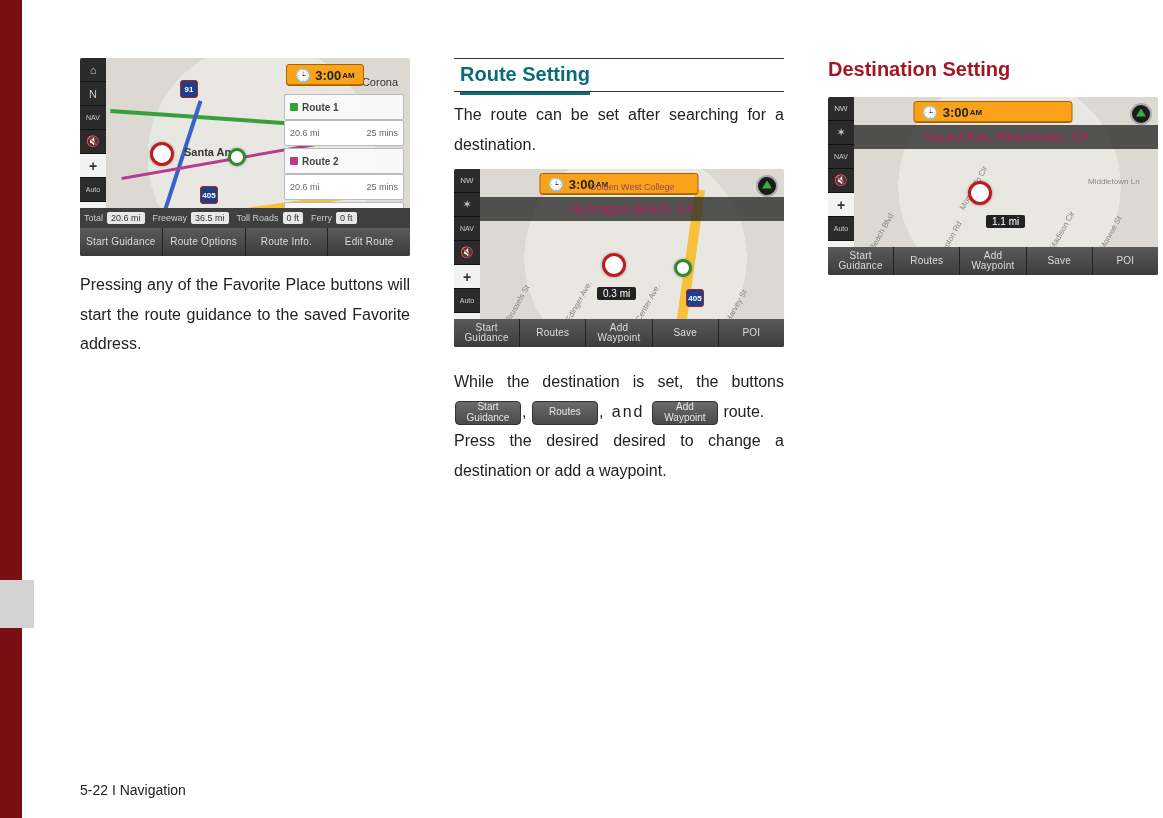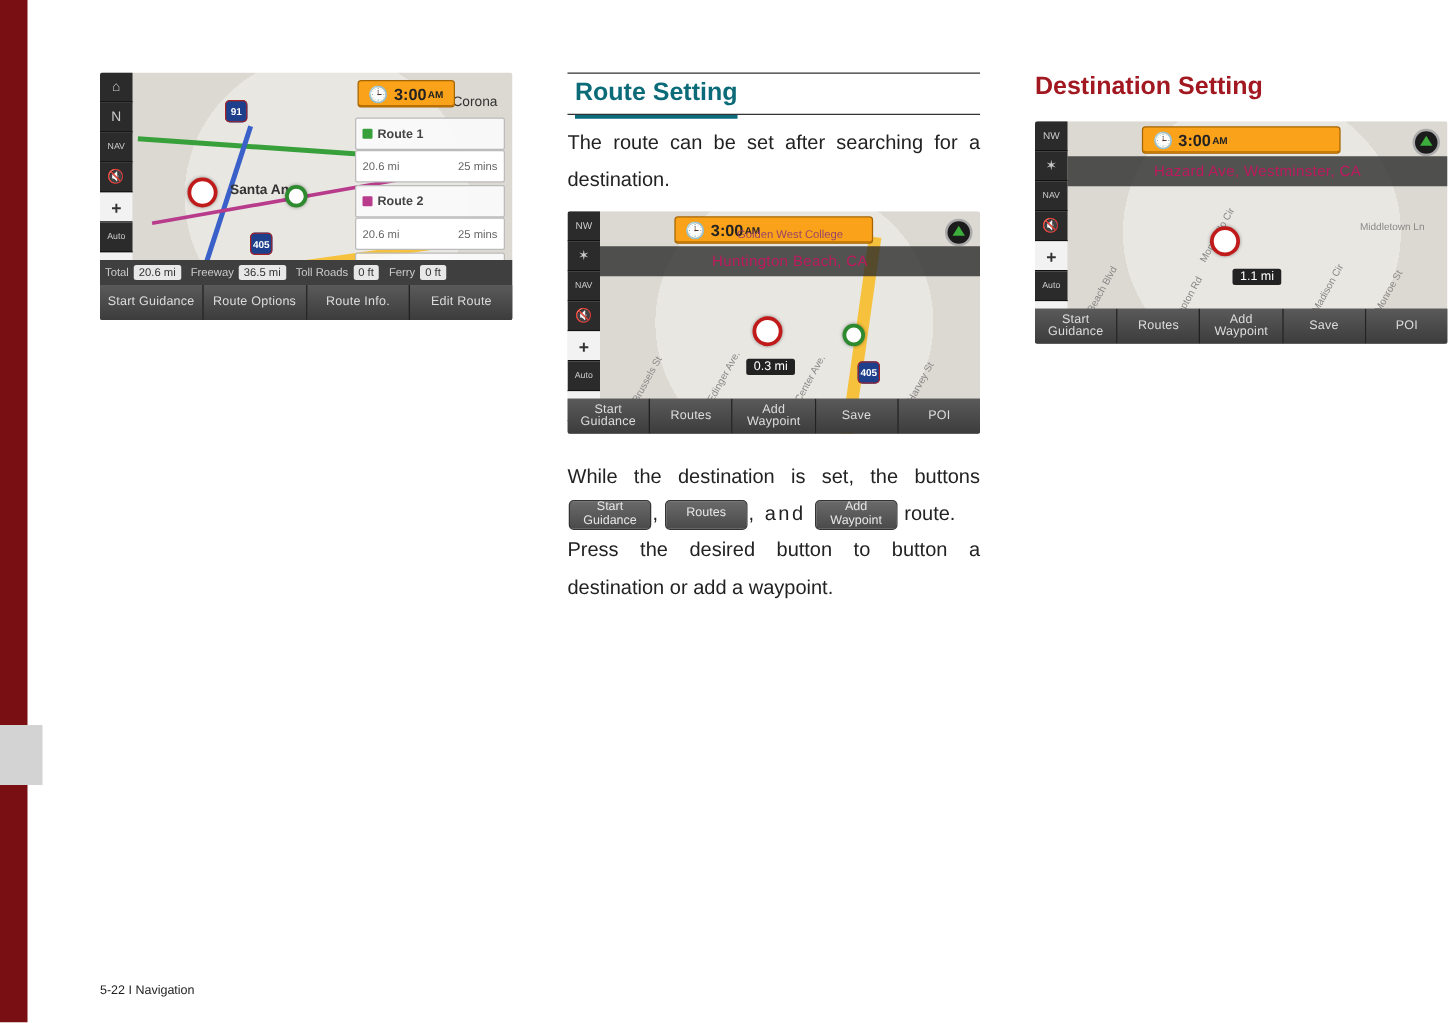--- a/index.html
+++ b/index.html
@@ -48,21 +48,21 @@
   .sec-title { border-top:1px solid #333; border-bottom:1px solid #333; padding:4px 6px 5px; margin-bottom:8px; }
   .sec-title span { font-size:20px; font-weight:bold; font-family: Arial, sans-serif; }
   .sec-title.teal span { color:#0b6b79; border-bottom:3px solid #0b6b79; padding-bottom:7px; }
   .sec-title.plain { border:none; padding:0 0 6px 0; }
   .sec-title.plain span { color:#a21820; }
 
   .body-text { font-size:16px; color:#222; line-height:1.85; text-align:justify; }
 
   .inline-btn { display:inline-flex; align-items:center; justify-content:center; vertical-align:middle; min-width:66px; height:24px; padding:0 8px; margin:0 1px; background:linear-gradient(#6a6a6a,#4a4a4a); color:#e7e7e7; font-size:10px; border-radius:4px; border:1px solid #333; line-height:1.05; text-align:center; white-space:pre-line; font-family: Arial, sans-serif;}
 
-  .footer { position:absolute; left:80px; bottom:20px; font-size:10px; color:#222; }
+  .footer { position:absolute; left:80px; bottom:20px; font-size:14px; color:#222; }
 
   
   .road { position:absolute; background:#fff; }
   .road.hwy { background: #f6c23e; }
   .road.grn { background:#37a03a; }
   .road.blu { background:#3a60c9; }
   .road.mag { background:#b83b8c; }
   .city-lbl { position:absolute; font-size:11px; color:#333; }
   .street-lbl { position:absolute; font-size:8px; color:#888; transform:rotate(-61deg); transform-origin:left top; white-space:nowrap;}
   .shield { position:absolute; width:18px; height:18px; border-radius:4px; background:#1e3f8c; color:#fff; font-size:8px; font-weight:bold; display:flex; align-items:center; justify-content:center; box-shadow:0 0 0 1px #a22 inset;}
@@ -143,20 +143,21 @@
           <span class="val">0 ft</span>
         </div>
         <div class="bottom-btnbar">
           <div class="bb">Start Guidance</div>
           <div class="bb">Route Options</div>
           <div class="bb">Route Info.</div>
           <div class="bb">Edit Route</div>
         </div>
       </div>
 
+      <p class="body-text" style="margin-top:14px;">Pressing any of the Favorite Place buttons will start the route guidance to the saved Favorite address.</p>
     </div>
 
     <div class="col">
       <div class="sec-title teal">
         <span>Route Setting</span>
       </div>
       <p class="body-text">The route can be set after searching for a destination.</p>
 
       <div class="nav-shot h190" style="margin-top:10px;">
         <div class="map-bg"></div>
@@ -202,21 +203,21 @@
 
       <p class="body-text" style="margin-top:20px;">
         <span>While the destination is set, the buttons </span>
         <span class="inline-btn">Start
 Guidance</span><span>, </span>
         <span class="inline-btn">Routes</span><span style="letter-spacing:2px;">, and </span>
         <span class="inline-btn">Add
 Waypoint</span>
         <span> route.</span>
       </p>
-      <p class="body-text">Press the desired button to button a destination or add a waypoint.</p>
+      <p class="body-text">Press the desired desired to change a destination or add a waypoint.</p>
     </div>
 
     <div class="col">
       <div class="sec-title plain">
         <span>Destination Setting</span>
       </div>
 
       <div class="nav-shot h190" style="margin-top:10px;">
         <div class="map-bg"></div>
         <div class="street-lbl" style="left:40px;  top:150px;">Beach Blvd</div>

